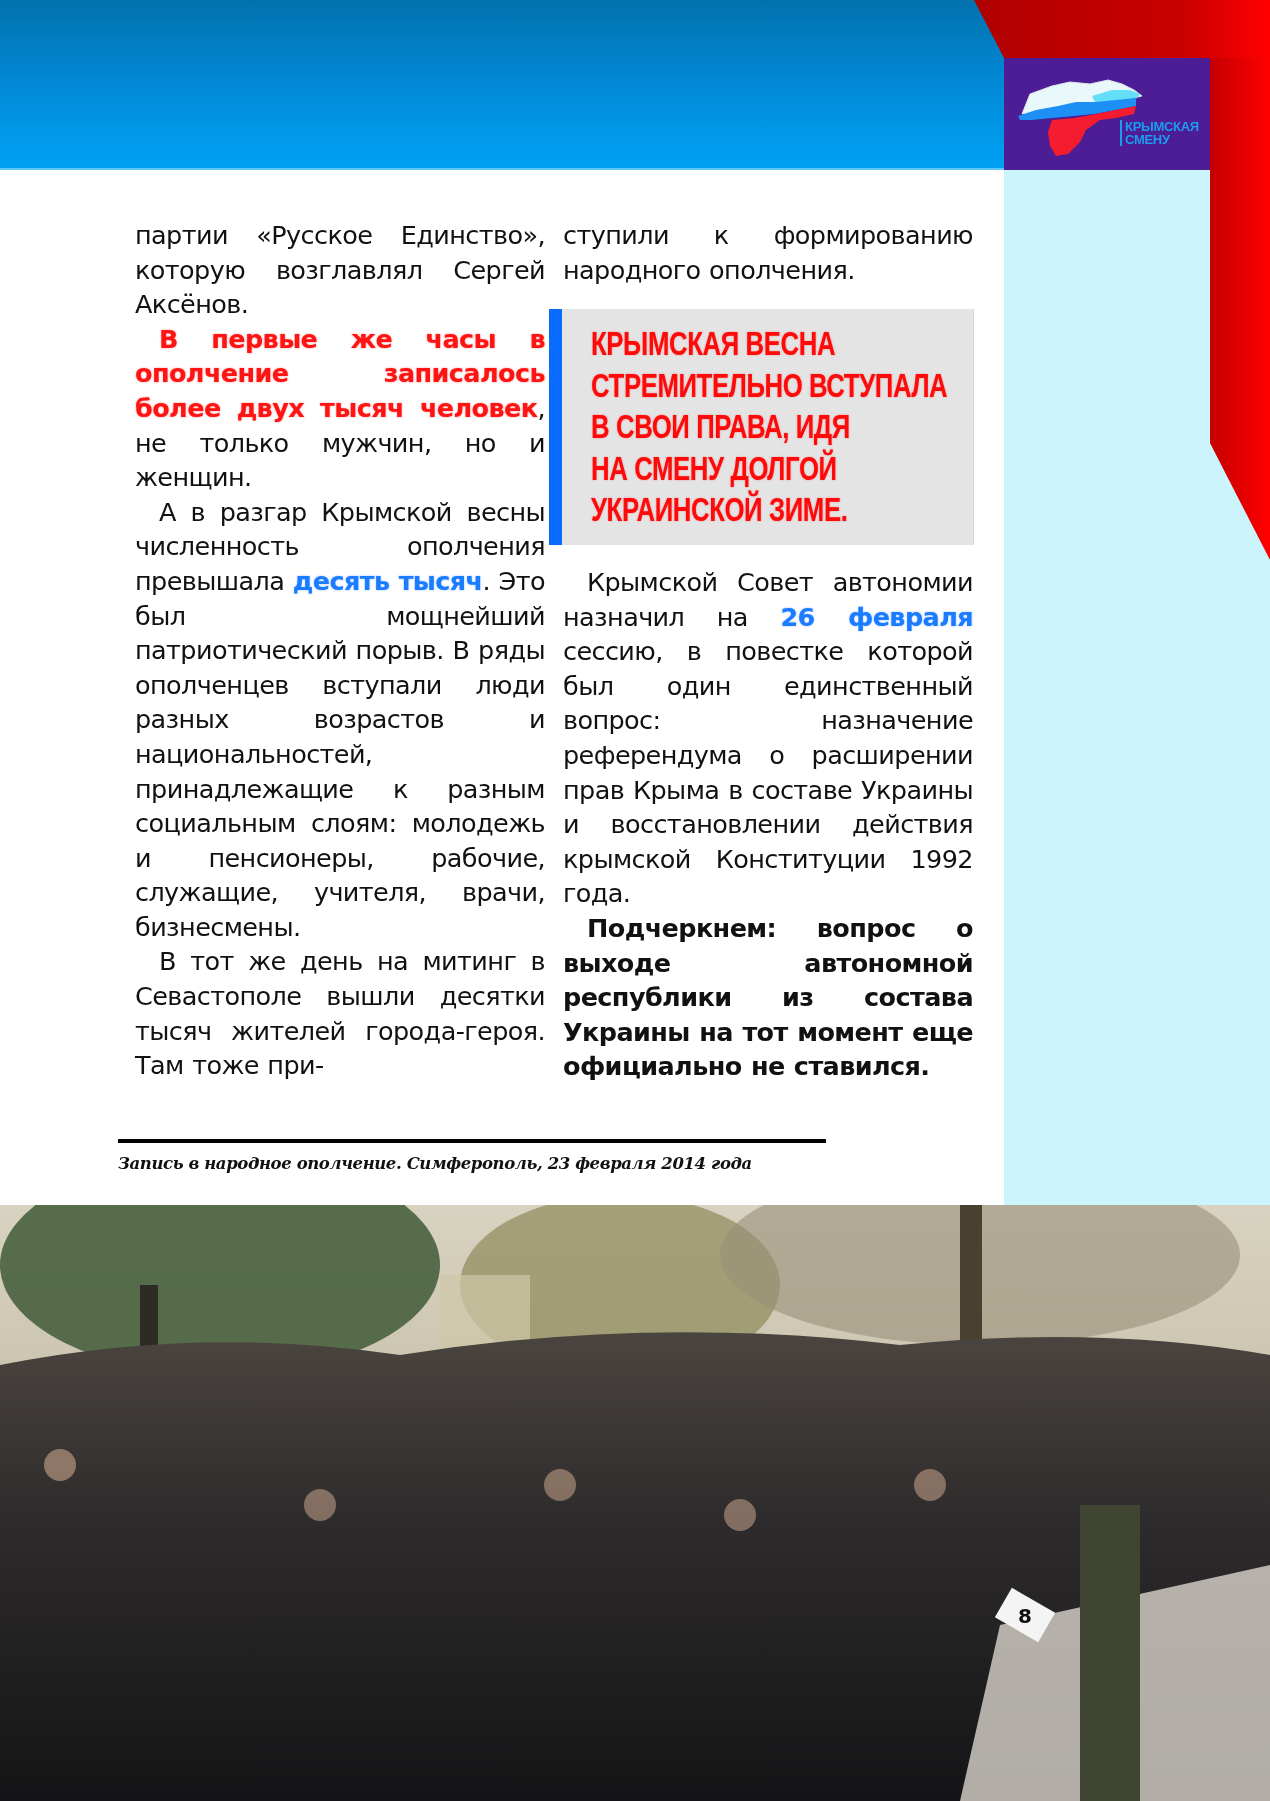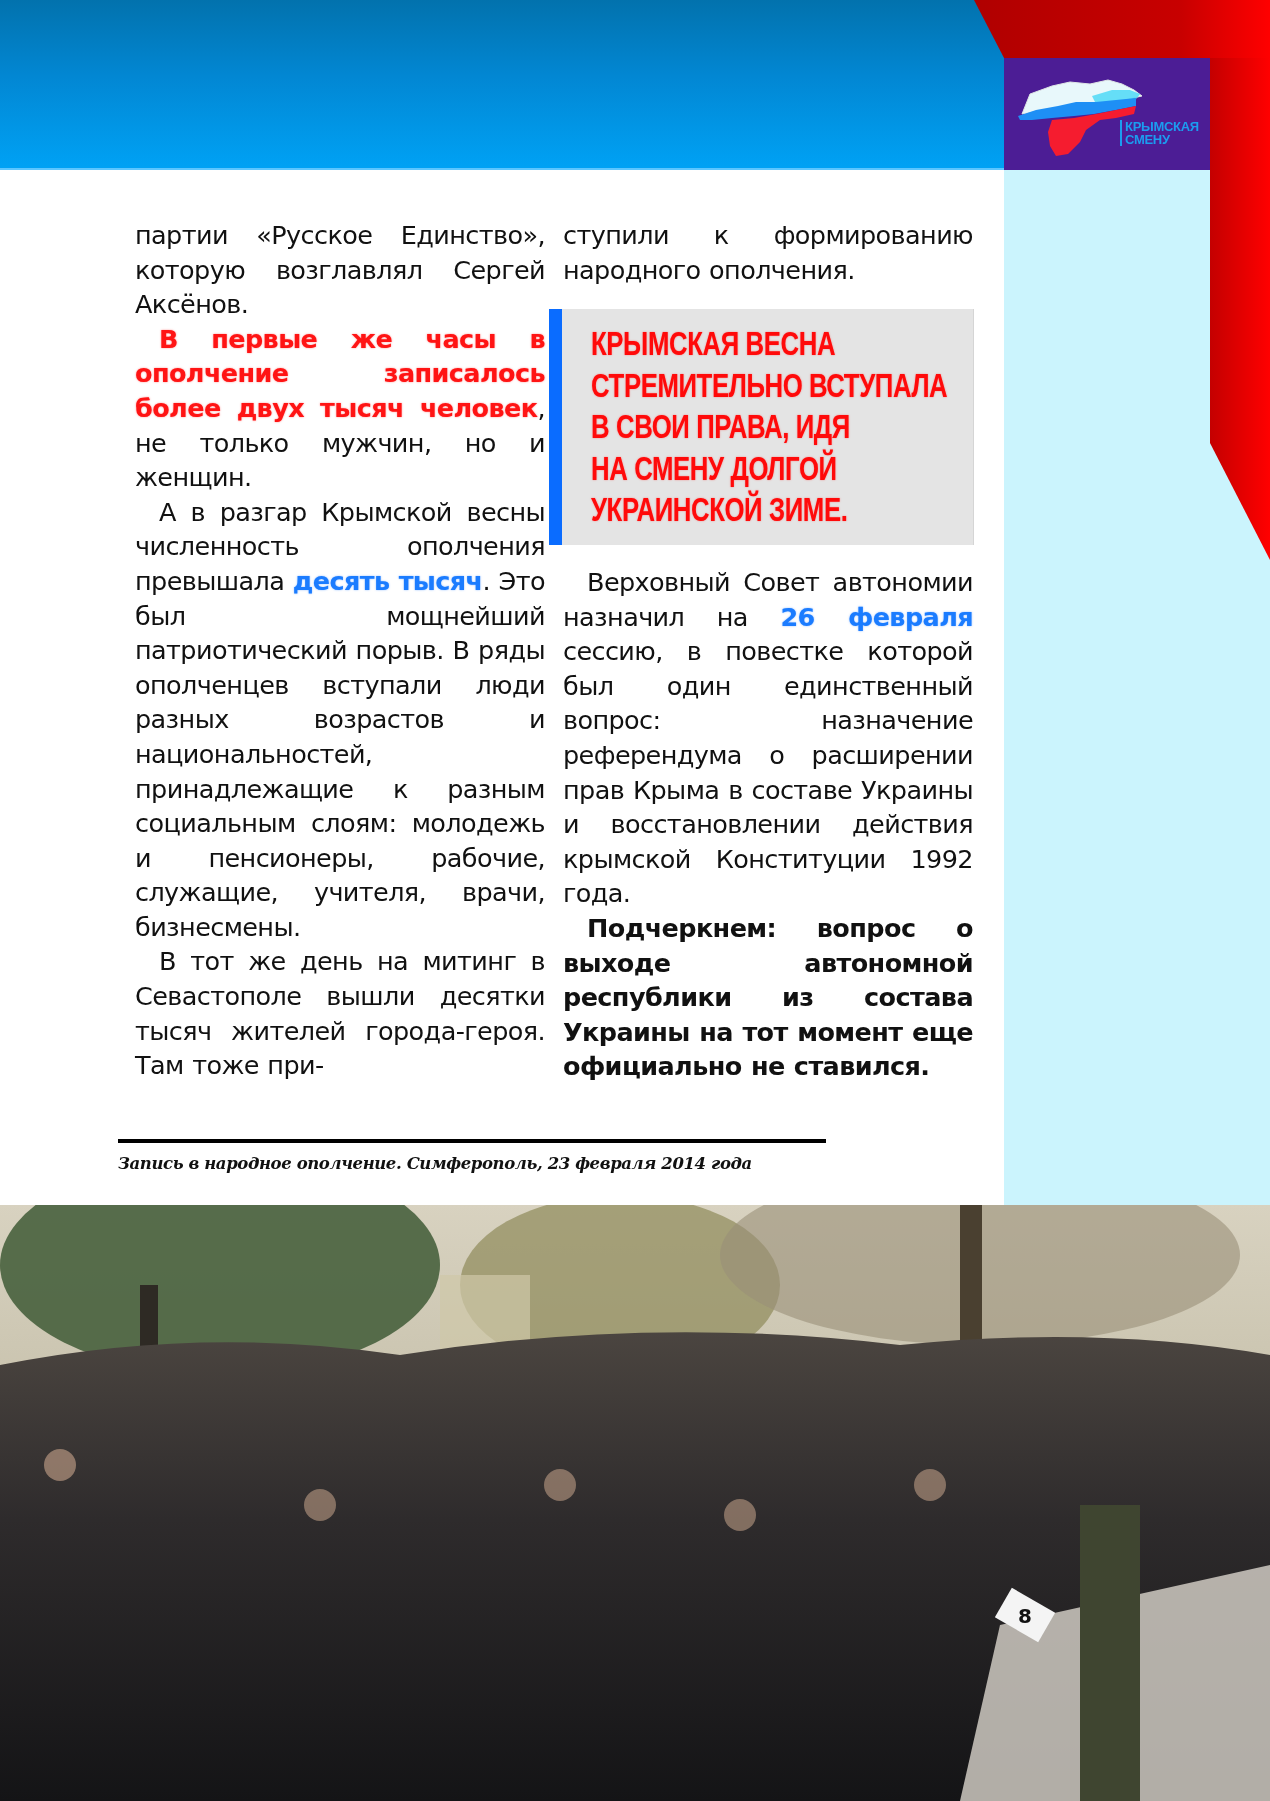--- a/index.html
+++ b/index.html
@@ -121,21 +121,21 @@
   <div class="quote-text">
     <div>КРЫМСКАЯ ВЕСНА</div>
     <div>СТРЕМИТЕЛЬНО ВСТУПАЛА</div>
     <div>В СВОИ ПРАВА, ИДЯ</div>
     <div>НА СМЕНУ ДОЛГОЙ</div>
     <div>УКРАИНСКОЙ ЗИМЕ.</div>
   </div>
 </div>
 
 <div class="col col-right" style="top: 565px;">
-  <p class="indent"><span>Верховный Совет автономии назначил на </span><span class="hl-blue">26 февраля</span><span> сессию, в повестке которой был один единственный вопрос: назначение референдума о расширении прав Крыма в составе Украины и восстановлении действия крымской Конституции 1992 года.</span></p>
+  <p class="indent"><span>Крымской Совет автономии назначил на </span><span class="hl-blue">26 февраля</span><span> сессию, в повестке которой был один единственный вопрос: назначение референдума о расширении прав Крыма в составе Украины и восстановлении действия крымской Конституции 1992 года.</span></p>
   <p class="indent bold">Подчеркнем: вопрос о выходе автономной республики из состава Украины на тот момент еще официально не ставился.</p>
 </div>
 
 <div class="caption-rule"></div>
 <div class="caption">Запись в народное ополчение. Симферополь, 23 февраля 2014 года</div>
 
 <div class="photo">
   <svg width="1270" height="596" viewBox="0 0 1270 596">
     <defs>
       <linearGradient id="sky" x1="0" y1="0" x2="0" y2="1">

